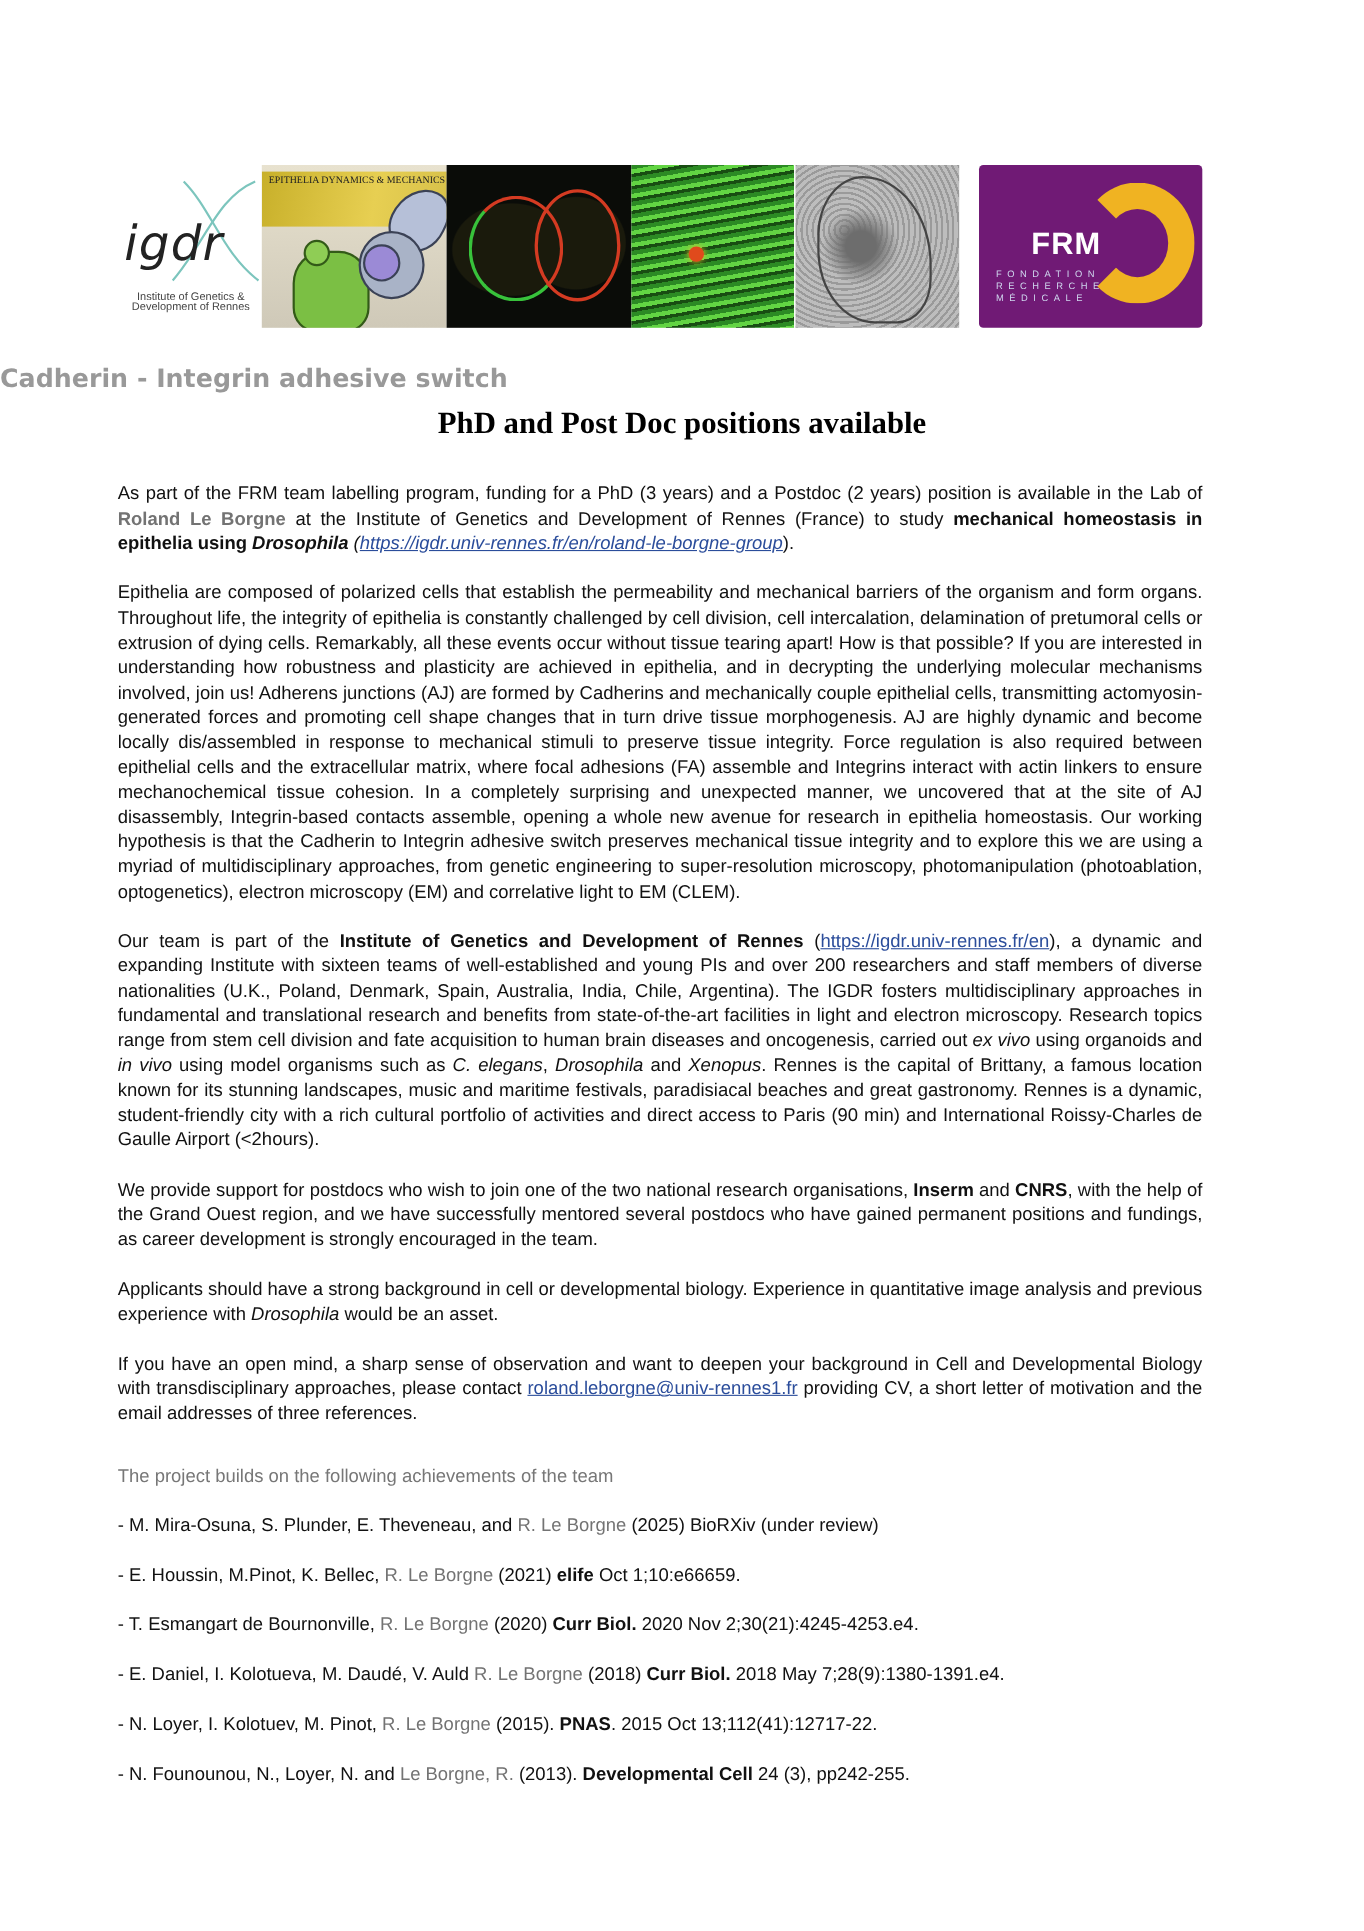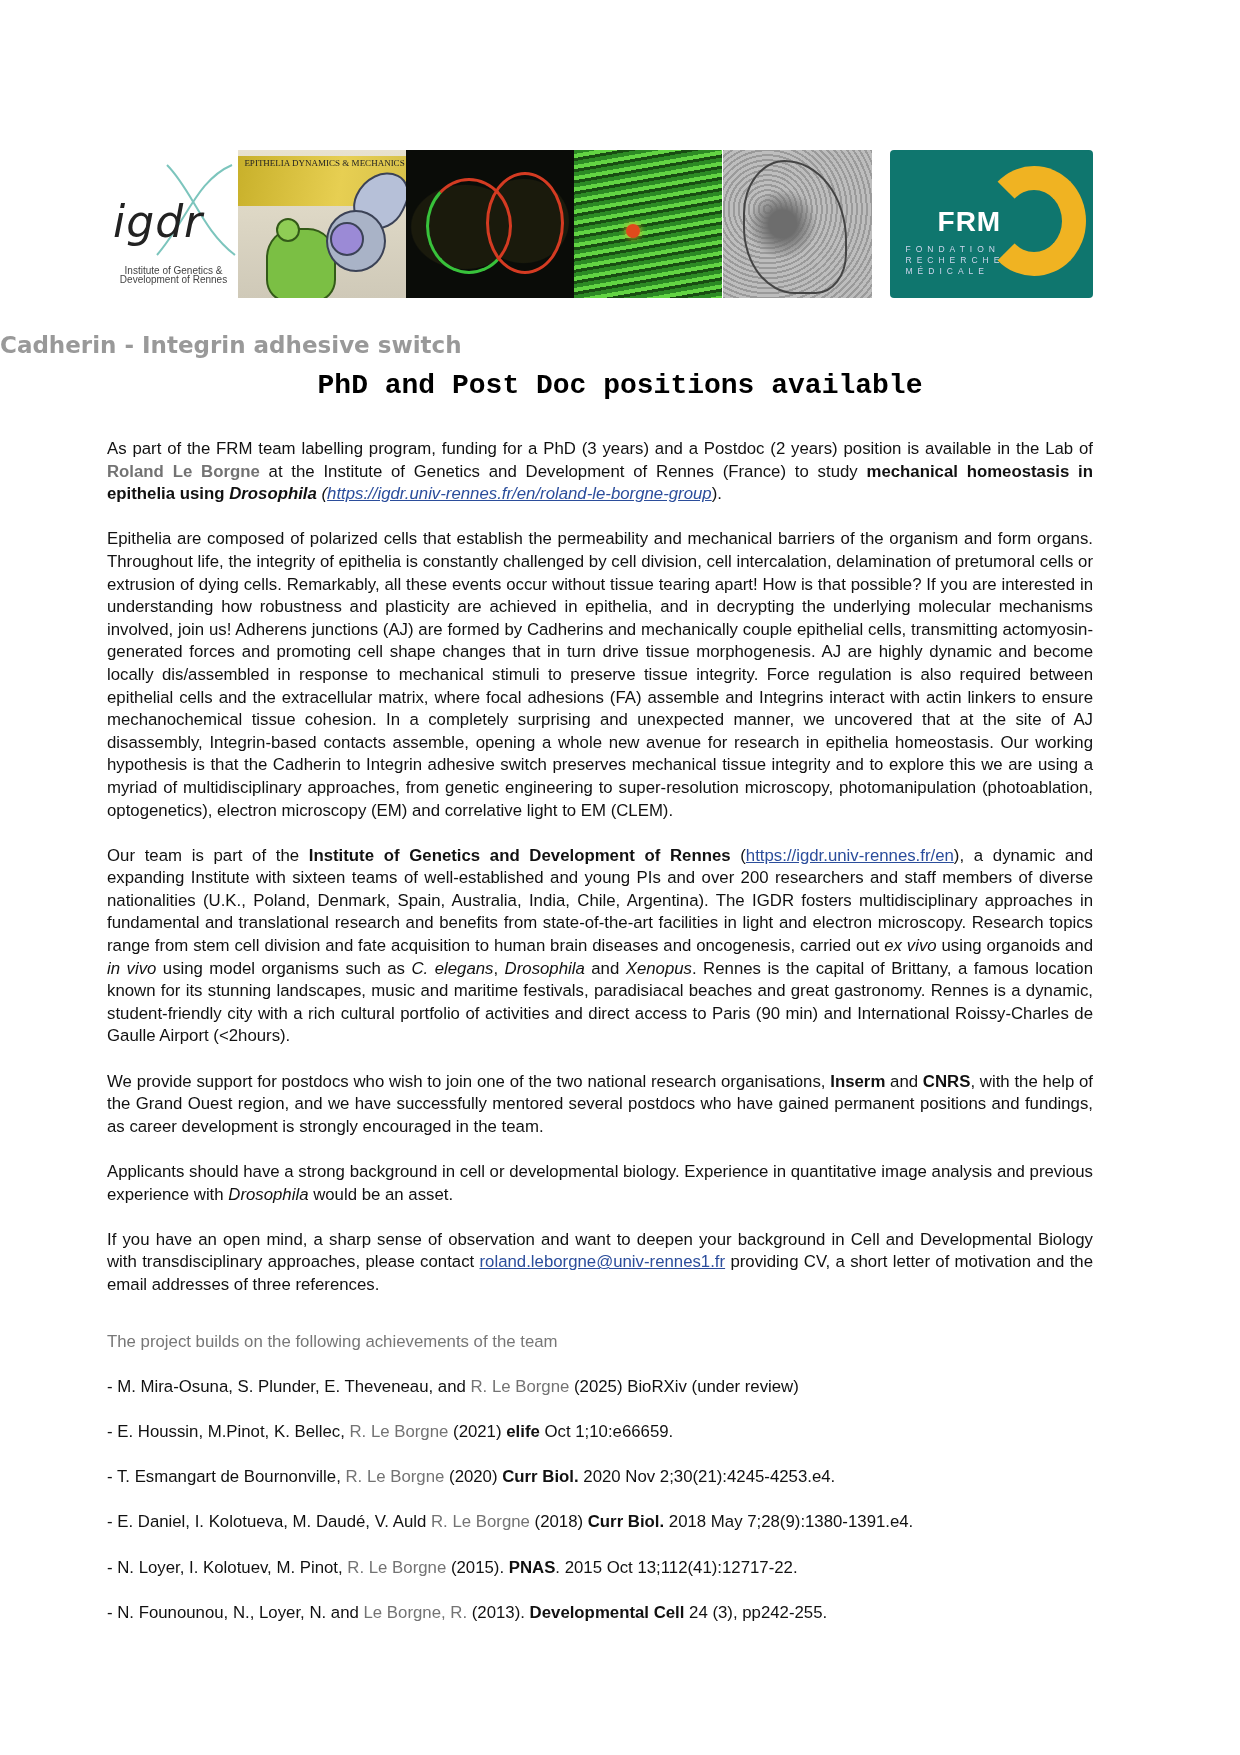--- a/index.html
+++ b/index.html
@@ -21,28 +21,28 @@
     .fly-body { position: absolute; left: 88px; top: 60px; width: 56px; height: 58px; background: #a9b3c7; border-radius: 50%; border: 2px solid #3b4256; }
     .fly-eye { position: absolute; left: 92px; top: 72px; width: 30px; height: 30px; background: #9b8ad6; border-radius: 50%; border: 2px solid #3b4256; }
     .fly-wing { position: absolute; left: 118px; top: 20px; width: 46px; height: 56px; background: #b6c0d8; border-radius: 60% 40% 50% 40%; border: 2px solid #3b4256; transform: rotate(25deg); }
     .micro1 { width: 170px; background: radial-gradient(ellipse 45% 40% at 35% 52%, #1a1a0c 70%, transparent 72%), radial-gradient(ellipse 38% 40% at 70% 48%, #1a1a0c 70%, transparent 72%), #0a0c08; position: relative; }
     .micro1 .ring1 { position: absolute; left: 20px; top: 28px; width: 80px; height: 90px; border-radius: 50%; border: 3px solid #38c23b; border-right-color: #d43b22; border-top-color: #d43b22; }
     .micro1 .ring2 { position: absolute; left: 80px; top: 22px; width: 72px; height: 96px; border-radius: 50%; border: 3px solid #d43b22; }
     .micro2 { width: 150px; background: repeating-linear-gradient(170deg, #2c8a24 0 4px, #62d443 4px 8px, #184d12 8px 11px); position: relative; }
     .micro2 .dot { position: absolute; left: 52px; top: 74px; width: 14px; height: 14px; border-radius: 50%; background: #e04a1c; box-shadow: 0 0 6px #f2c02c; }
     .em { width: 150px; background: radial-gradient(circle at 40% 50%, #6d6d6d 0 12%, transparent 30%), repeating-radial-gradient(circle at 30% 40%, #bdbdbd 0 3px, #9a9a9a 3px 5px); position: relative; border-left: 1px solid #fff; }
     .em .membrane { position: absolute; left: 20px; top: 10px; width: 100px; height: 130px; border: 2px solid #444; border-radius: 40% 60% 30% 50%; }
-    .frm { width: 206px; background: #0f766e; margin-left: 18px; border-radius: 4px; position: relative; overflow: hidden; }
+    .frm { width: 206px; background: #701a75; margin-left: 18px; border-radius: 4px; position: relative; overflow: hidden; }
     .frm-arc { position: absolute; left: 92px; top: 16px; width: 104px; height: 110px; border-radius: 50%; border: 24px solid #f0b322; border-left-color: transparent; box-sizing: border-box; }
     .frm-name { position: absolute; left: 48px; top: 56px; color: #fff; font-weight: bold; font-size: 28px; letter-spacing: 1px; }
     .frm-sub { position: absolute; left: 16px; top: 94px; color: #cfd6ee; font-size: 8.5px; letter-spacing: 5px; line-height: 11px; }
 
     
     .subtitle { position: absolute; left: 0; width: 1240px; top: 332px; text-align: left; font-size: 23px; color: #999; font-weight: bold; font-family: "DejaVu Sans", sans-serif; }
-    .title { position: absolute; left: 0; width: 1240px; top: 370px; text-align: center; font-size: 28px; color: #000; font-weight: bold; font-family: Liberation Mono, monospace; }
+    .title { position: absolute; left: 0; width: 1240px; top: 370px; text-align: center; font-size: 28px; color: #000; font-weight: bold; font-family: Liberation Serif, serif; }
 
     
     .body { position: absolute; left: 107px; top: 438px; width: 986px; font-size: 16.8px; line-height: 22.6px; }
     .body p { margin: 0 0 22.6px 0; text-align: justify; }
     .blue { color: #737373; }
     .link { color: #2b4d9b; text-decoration: underline; }
     b { font-weight: bold; }
     .refs-head { color: #777; margin: 0; }
     .refs { margin-top: 34px; font-size: 16.8px; line-height: 22.6px; }
     .ref-line { margin: 0; white-space: nowrap; }

